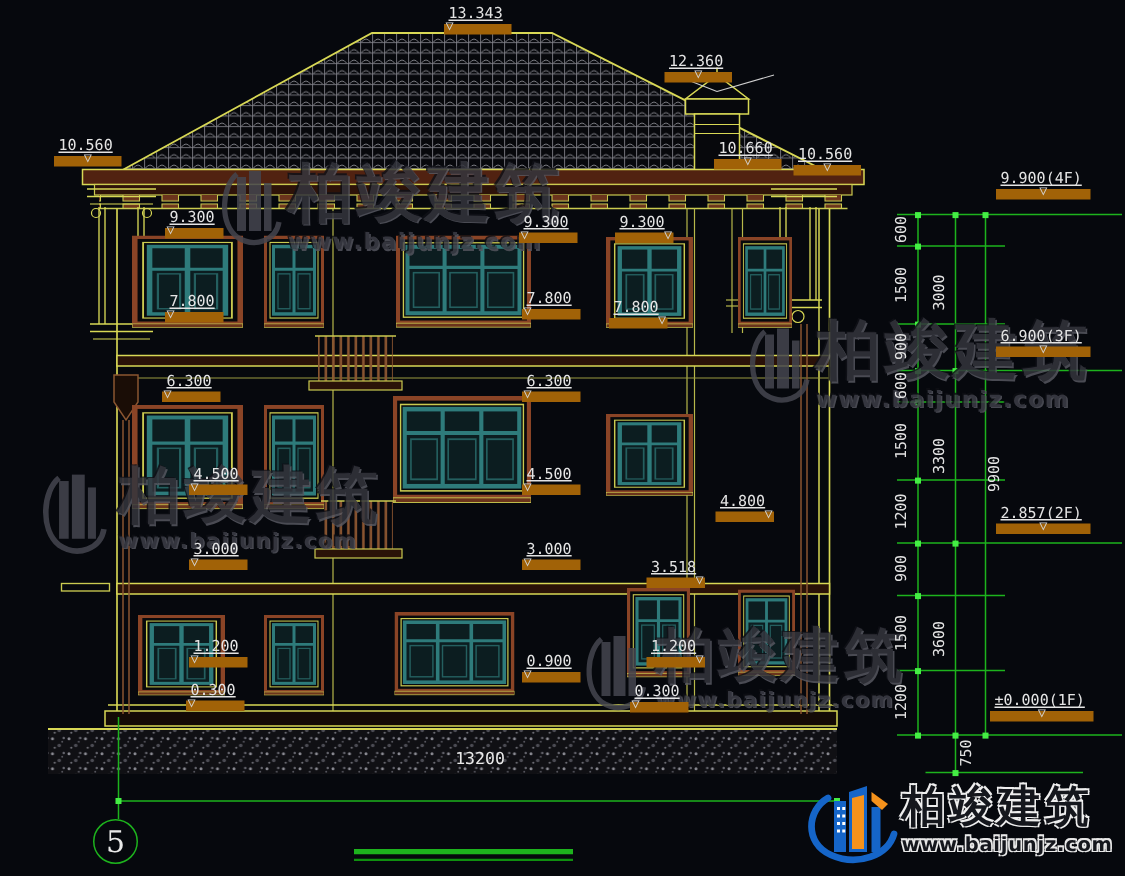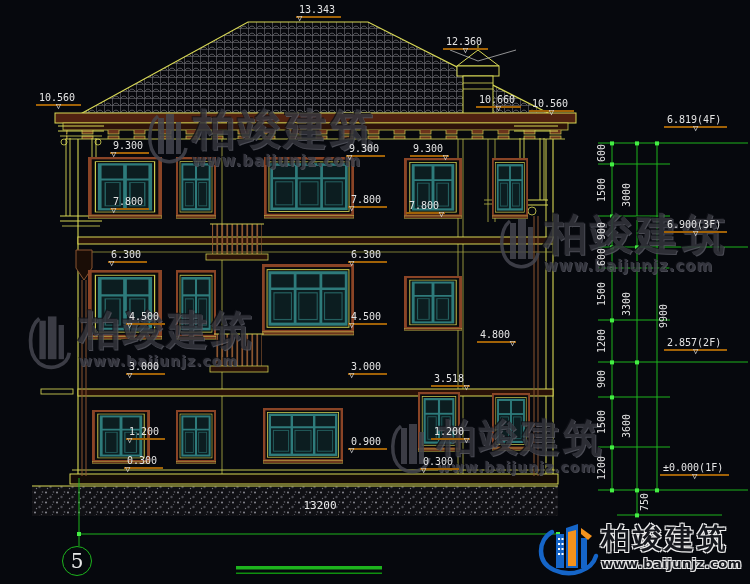--- a/index.html
+++ b/index.html
@@ -1,20 +1,20 @@
 <!DOCTYPE html>
 <html><head>
 <meta charset="utf-8">
 <style>
   html,body{margin:0;padding:0;background:#000;}
   #canvas{position:relative;width:750px;height:584px;background:#06080d;overflow:hidden;
           font-family:"DejaVu Sans",sans-serif;}
   
   .lvl{position:absolute;font:10px "DejaVu Sans Mono",monospace;color:#e4e4e4;white-space:nowrap;z-index:30;}
-  .lvl .t{display:block;padding:0 6px 0 3px;border-bottom:2px solid #a16207;line-height:12px;}
+  .lvl .t{display:block;padding:0 6px 0 3px;border-bottom:7px solid #a16207;line-height:12px;text-decoration:underline;}
   .lvl .v{position:absolute;top:10px;font-size:9px;line-height:9px;color:#d2d2d2;}
   .v-l{left:1px}.v-r{right:1px}.v-c{left:50%;transform:translateX(-50%)}
   
   .rot{position:absolute;width:46px;height:12px;font:10px "DejaVu Sans Mono",monospace;color:#e2e2e2;
        text-align:center;line-height:12px;transform:rotate(-90deg);transform-origin:center;z-index:30;white-space:nowrap;}
   
   .wm{position:absolute;z-index:20;opacity:.85;white-space:nowrap;}
   .wm-cn{font-weight:bold;font-family:sans-serif;color:#34353d;letter-spacing:3px;
          text-shadow:1px 1px 0 #565760,-1px -1px 0 #101117;line-height:1;}
   .wm-en{font-weight:bold;font-family:"DejaVu Sans",sans-serif;color:#3d3e47;letter-spacing:1px;
@@ -405,21 +405,21 @@
   <div class="lvl" style="left:431px;top:373px;">
       <span class="t">3.518</span>
       <span class="v v-r">▽</span>
     </div>
   <div class="lvl" style="left:431px;top:426px;">
       <span class="t">1.200</span>
       <span class="v v-r">▽</span>
     </div>
 
   <div class="lvl" style="left:664px;top:114px;">
-      <span class="t">6.819(4F)</span>
+      <span class="t">9.900(4F)</span>
       <span class="v v-c">▽</span>
     </div>
   <div class="lvl" style="left:664px;top:219px;text-align:center;">
       <span class="t">6.900(3F)</span>
       <span class="v v-c">▽</span>
     </div>
   <div class="lvl" style="left:664px;top:337px;">
       <span class="t">2.857(2F)</span>
       <span class="v v-c">▽</span>
     </div>

